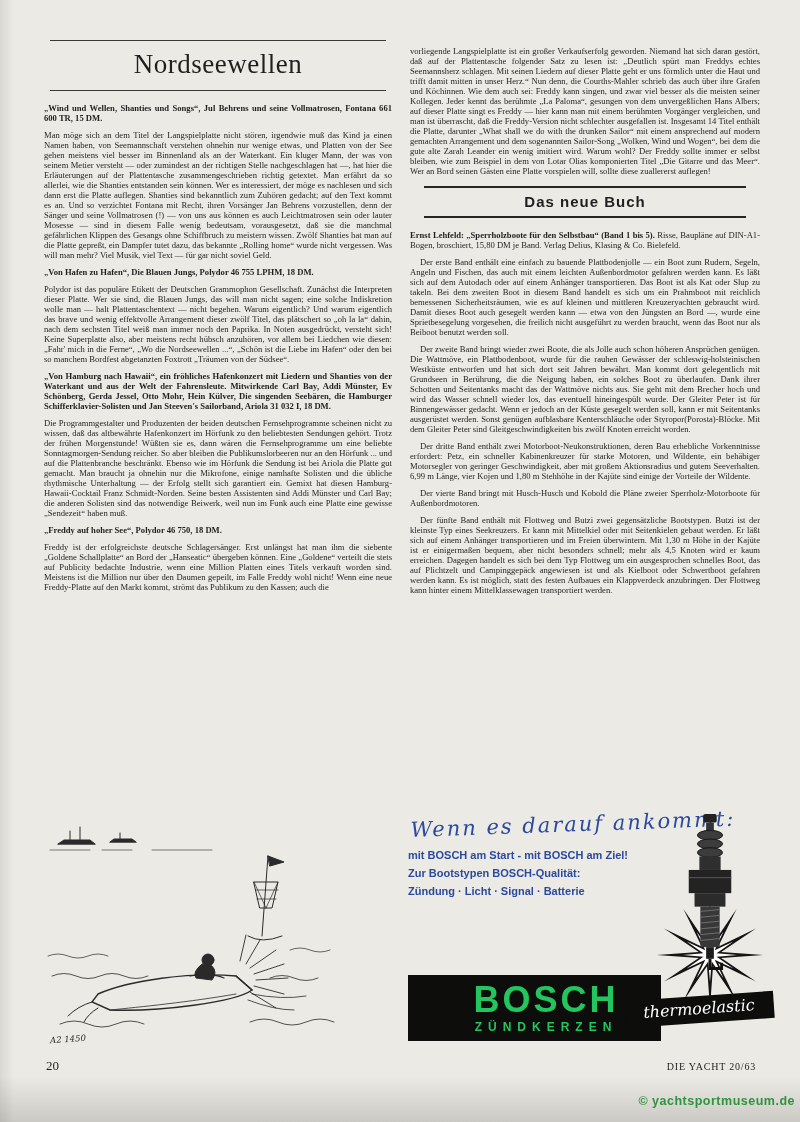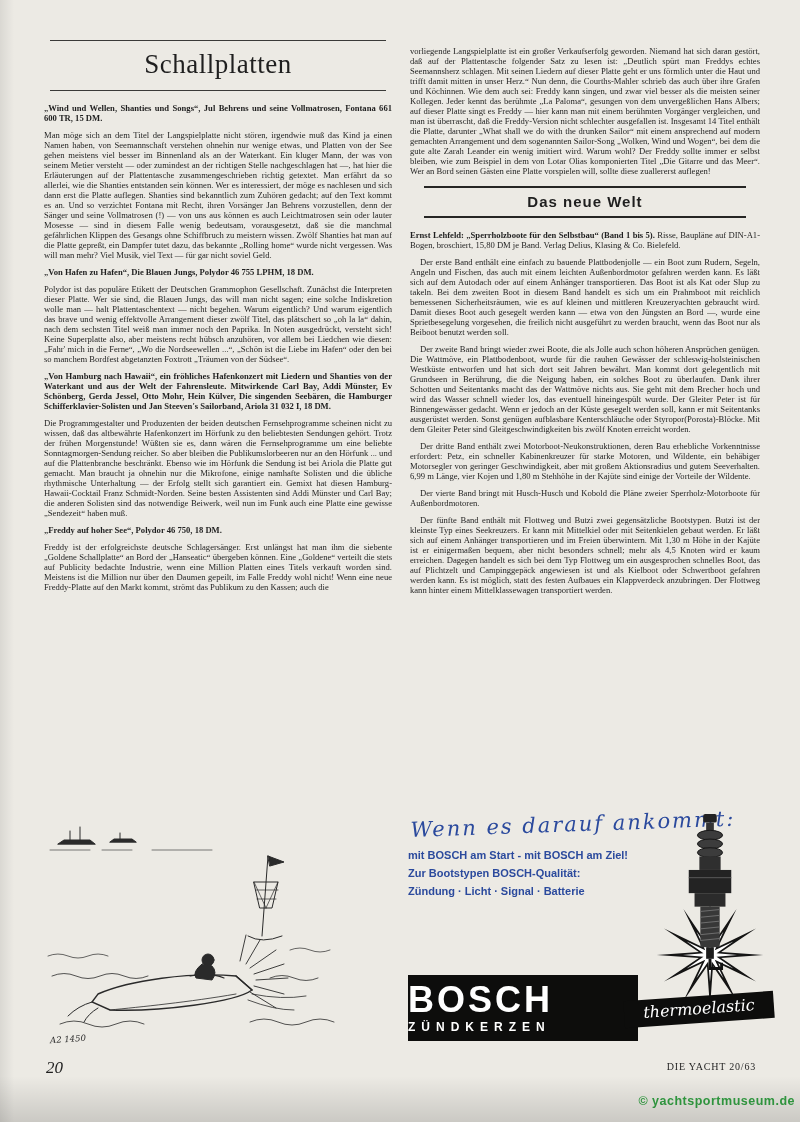--- a/index.html
+++ b/index.html
@@ -40,61 +40,61 @@
 
   
   .ad{position:absolute;left:408px;top:812px;width:362px;height:242px;}
   .ad-script{color:#2b4a9d;font-family:"DejaVu Serif", serif;font-style:italic;
     font-size:21px;letter-spacing:2px;transform:rotate(-2deg);transform-origin:left top;
     margin:6px 0 0 2px;white-space:nowrap;}
   .ad-lines{margin-top:4px;font-family:"Liberation Sans", sans-serif;font-weight:bold;
     color:#2b4a9d;font-size:11px;line-height:18px;}
   .sparkplug{position:absolute;right:2px;top:0;}
   .bosch-box{position:absolute;left:0;top:163px;width:230px;height:66px;background:#0d0d0c;
-    color:#ffffff;font-family:"Liberation Sans", sans-serif;}
+    color:#22c55e;text-align:center;font-family:"Liberation Sans", sans-serif;padding-left:23px;}
   .bosch-word{font-weight:bold;font-size:36px;letter-spacing:3px;line-height:40px;margin-top:5px;}
   .bosch-sub{font-weight:bold;font-size:12px;letter-spacing:6px;line-height:14px;}
   .thermo-band{position:absolute;left:216px;top:184px;width:150px;height:27px;background:#0d0d0c;
     transform:rotate(-4deg);color:#fff;font-family:"DejaVu Serif", serif;font-style:italic;
     font-size:16px;text-align:center;line-height:26px;}
 
   
-  .footer-page-number{position:absolute;left:46px;top:1058px;font-size:17px;font-style:italic;}
+  .footer-page-number{position:absolute;left:46px;top:1058px;font-size:13px;}
   .footer-journal{position:absolute;right:44px;top:1061px;font-size:10px;letter-spacing:0.8px;}
   .watermark{position:absolute;right:5px;top:1094px;color:#33a043;
     font-family:"Liberation Sans", sans-serif;font-weight:bold;font-size:12.5px;letter-spacing:0.5px;}
 </style>
 </head>
 <body>
 
 <div class="page">
 
   <div class="col-left">
     <div class="records-header">
-      <h1 class="records-title">Schallplatten</h1>
+      <h1 class="records-title">Nordseewellen</h1>
     </div>
 
     <p class="body-text lead">„Wind und Wellen, Shanties und Songs“, Jul Behrens und seine Vollmatrosen, Fontana 661 600 TR, 15 DM.</p>
     <p class="body-text">Man möge sich an dem Titel der Langspielplatte nicht stören, irgendwie muß das Kind ja einen Namen haben, von Seemannschaft verstehen ohnehin nur wenige etwas, und Platten von der See gehen meistens viel besser im Binnenland als an der Waterkant. Ein kluger Mann, der was von seinem Metier versteht — oder zumindest an der richtigen Stelle nachgeschlagen hat —, hat hier die Erläuterungen auf der Plattentasche zusammengeschrieben richtig getextet. Man erfährt da so allerlei, wie die Shanties entstanden sein können. Wer es interessiert, der möge es nachlesen und sich dann erst die Platte auflegen. Shanties sind bekanntlich zum Zuhören gedacht; auf den Text kommt es an. Und so verzichtet Fontana mit Recht, ihren Vorsänger Jan Behrens vorzustellen, denn der Sänger und seine Vollmatrosen (!) — von uns aus können es auch Leichtmatrosen sein oder lauter Mosesse — sind in diesem Falle wenig bedeutsam, vorausgesetzt, daß sie die manchmal gefährlichen Klippen des Gesangs ohne Schiffbruch zu meistern wissen. Zwölf Shanties hat man auf die Platte gepreßt, ein Dampfer tutet dazu, das bekannte „Rolling home“ wurde nicht vergessen. Was will man mehr? Viel Musik, viel Text — für gar nicht soviel Geld.</p>
 
     <p class="body-text lead">„Von Hafen zu Hafen“, Die Blauen Jungs, Polydor 46 755 LPHM, 18 DM.</p>
     <p class="body-text">Polydor ist das populäre Etikett der Deutschen Grammophon Gesellschaft. Zunächst die Interpreten dieser Platte. Wer sie sind, die Blauen Jungs, das will man nicht sagen; eine solche Indiskretion wolle man — halt Plattentaschentext — nicht begehen. Warum eigentlich? Und warum eigentlich das brave und wenig effektvolle Arrangement dieser zwölf Titel, das plätschert so „oh la la“ dahin, nach dem sechsten Titel weiß man immer noch den Paprika. In Noten ausgedrückt, versteht sich! Keine Superplatte also, aber meistens recht hübsch anzuhören, vor allem bei Liedchen wie diesen: „Fahr' mich in die Ferne“, „Wo die Nordseewellen ...“, „Schön ist die Liebe im Hafen“ oder den bei so manchem Bordfest abgetanzten Foxtrott „Träumen von der Südsee“.</p>
 
     <p class="body-text lead">„Von Hamburg nach Hawaii“, ein fröhliches Hafenkonzert mit Liedern und Shanties von der Waterkant und aus der Welt der Fahrensleute. Mitwirkende Carl Bay, Addi Münster, Ev Schönberg, Gerda Jessel, Otto Mohr, Hein Külver, Die singenden Seebären, die Hamburger Schifferklavier-Solisten und Jan Steeven's Sailorband, Ariola 31 032 I, 18 DM.</p>
     <p class="body-text">Die Programmgestalter und Produzenten der beiden deutschen Fernsehprogramme scheinen nicht zu wissen, daß das altbewährte Hafenkonzert im Hörfunk zu den beliebtesten Sendungen gehört. Trotz der frühen Morgenstunde! Wüßten sie es, dann wären die Fernsehprogramme um eine beliebte Sonntagmorgen-Sendung reicher. So aber bleiben die Publikumslorbeeren nur an den Hörfunk ... und auf die Plattenbranche beschränkt. Ebenso wie im Hörfunk die Sendung ist bei Ariola die Platte gut gemacht. Man braucht ja ohnehin nur die Mikrofone, einige namhafte Solisten und die übliche rhythmische Unterhaltung — der Erfolg stellt sich garantiert ein. Gemixt hat diesen Hamburg-Hawaii-Cocktail Franz Schmidt-Norden. Seine besten Assistenten sind Addi Münster und Carl Bay; die anderen Solisten sind das notwendige Beiwerk, weil nun im Funk auch eine Platte eine gewisse „Sendezeit“ haben muß.</p>
 
     <p class="body-text lead">„Freddy auf hoher See“, Polydor 46 750, 18 DM.</p>
     <p class="body-text">Freddy ist der erfolgreichste deutsche Schlagersänger. Erst unlängst hat man ihm die siebente „Goldene Schallplatte“ an Bord der „Hanseatic“ übergeben können. Eine „Goldene“ verteilt die stets auf Publicity bedachte Industrie, wenn eine Million Platten eines Titels verkauft worden sind. Meistens ist die Million nur über den Daumen gepeilt, im Falle Freddy wohl nicht! Wenn eine neue Freddy-Platte auf den Markt kommt, strömt das Publikum zu den Kassen; auch die</p>
   </div>
 
   <div class="col-right">
     <p class="body-text">vorliegende Langspielplatte ist ein großer Verkaufserfolg geworden. Niemand hat sich daran gestört, daß auf der Plattentasche folgender Satz zu lesen ist: „Deutlich spürt man Freddys echtes Seemannsherz schlagen. Mit seinen Liedern auf dieser Platte geht er uns förmlich unter die Haut und trifft damit mitten in unser Herz.“ Nun denn, die Courths-Mahler schrieb das auch über ihre Grafen und Köchinnen. Wie dem auch sei: Freddy kann singen, und zwar viel besser als die meisten seiner Kollegen. Jeder kennt das berühmte „La Paloma“, gesungen von dem unvergeßlichen Hans Albers; auf dieser Platte singt es Freddy — hier kann man mit einem berühmten Vorgänger vergleichen, und man ist überrascht, daß die Freddy-Version nicht schlechter ausgefallen ist. Insgesamt 14 Titel enthält die Platte, darunter „What shall we do with the drunken Sailor“ mit einem ansprechend auf modern gemachten Arrangement und dem sogenannten Sailor-Song „Wolken, Wind und Wogen“, bei dem die gute alte Zarah Leander ein wenig imitiert wird. Warum wohl? Der Freddy sollte immer er selbst bleiben, wie zum Beispiel in dem von Lotar Olias komponierten Titel „Die Gitarre und das Meer“. Wer an Bord seinen Gästen eine Platte vorspielen will, sollte diese zuallererst auflegen!</p>
 
     <div class="book-header">
-      <span>Das neue Welt</span>
+      <span>Das neue Buch</span>
     </div>
 
     <p class="body-text"><span class="lead">Ernst Lehfeld: „Sperrholzboote für den Selbstbau“ (Band 1 bis 5).</span><span> Risse, Baupläne auf DIN-A1-Bogen, broschiert, 15,80 DM je Band. Verlag Delius, Klasing &amp; Co. Bielefeld.</span></p>
 
     <p class="body-text indent">Der erste Band enthält eine einfach zu bauende Plattbodenjolle — ein Boot zum Rudern, Segeln, Angeln und Fischen, das auch mit einem leichten Außenbordmotor gefahren werden kann. Es läßt sich auf dem Autodach oder auf einem Anhänger transportieren. Das Boot ist als Kat oder Slup zu takeln. Bei dem zweiten Boot in diesem Band handelt es sich um ein Prahmboot mit reichlich bemessenen Sicherheitsräumen, wie es auf kleinen und mittleren Kreuzeryachten gebraucht wird. Damit dieses Boot auch gesegelt werden kann — etwa von den Jüngsten an Bord —, wurde eine Sprietbesegelung vorgesehen, die freilich nicht ausgeführt zu werden braucht, wenn das Boot nur als Beiboot benutzt werden soll.</p>
     <p class="body-text indent">Der zweite Band bringt wieder zwei Boote, die als Jolle auch schon höheren Ansprüchen genügen. Die Wattmöve, ein Plattbodenboot, wurde für die rauhen Gewässer der schleswig-holsteinischen Westküste entworfen und hat sich dort seit Jahren bewährt. Man kommt dort gelegentlich mit Grundseen in Berührung, die die Neigung haben, ein solches Boot zu überlaufen. Dank ihrer Schotten und Seitentanks macht das der Wattmöve nichts aus. Sie geht mit dem Brecher hoch und wird das Wasser schnell wieder los, das eventuell hineingespült wurde. Der Gleiter Peter ist für Binnengewässer gedacht. Wenn er jedoch an der Küste gesegelt werden soll, kann er mit Seitentanks ausgerüstet werden. Sonst genügen aufblasbare Kenterschläuche oder Styropor(Porosta)-Blöcke. Mit dem Gleiter Peter sind Gleitgeschwindigkeiten bis zwölf Knoten erreicht worden.</p>
     <p class="body-text indent">Der dritte Band enthält zwei Motorboot-Neukonstruktionen, deren Bau erhebliche Vorkenntnisse erfordert: Petz, ein schneller Kabinenkreuzer für starke Motoren, und Wildente, ein behäbiger Motorsegler von geringer Geschwindigkeit, aber mit großem Aktionsradius und gutem Seeverhalten. 6,99 m Länge, vier Kojen und 1,80 m Stehhöhe in der Kajüte sind einige der Vorteile der Wildente.</p>
     <p class="body-text indent">Der vierte Band bringt mit Husch-Husch und Kobold die Pläne zweier Sperrholz-Motorboote für Außenbordmotoren.</p>
     <p class="body-text indent">Der fünfte Band enthält mit Flottweg und Butzi zwei gegensätzliche Bootstypen. Butzi ist der kleinste Typ eines Seekreuzers. Er kann mit Mittelkiel oder mit Seitenkielen gebaut werden. Er läßt sich auf einem Anhänger transportieren und im Freien überwintern. Mit 1,30 m Höhe in der Kajüte ist er einigermaßen bequem, aber nicht besonders schnell; mehr als 4,5 Knoten wird er kaum erreichen. Dagegen handelt es sich bei dem Typ Flottweg um ein ausgesprochen schnelles Boot, das auf Plichtzelt und Campinggepäck angewiesen ist und als Kielboot oder Schwertboot gefahren werden kann. Es ist möglich, statt des festen Aufbaues ein Klappverdeck anzubringen. Der Flottweg kann hinter einem Mittelklassewagen transportiert werden.</p>
   </div>

